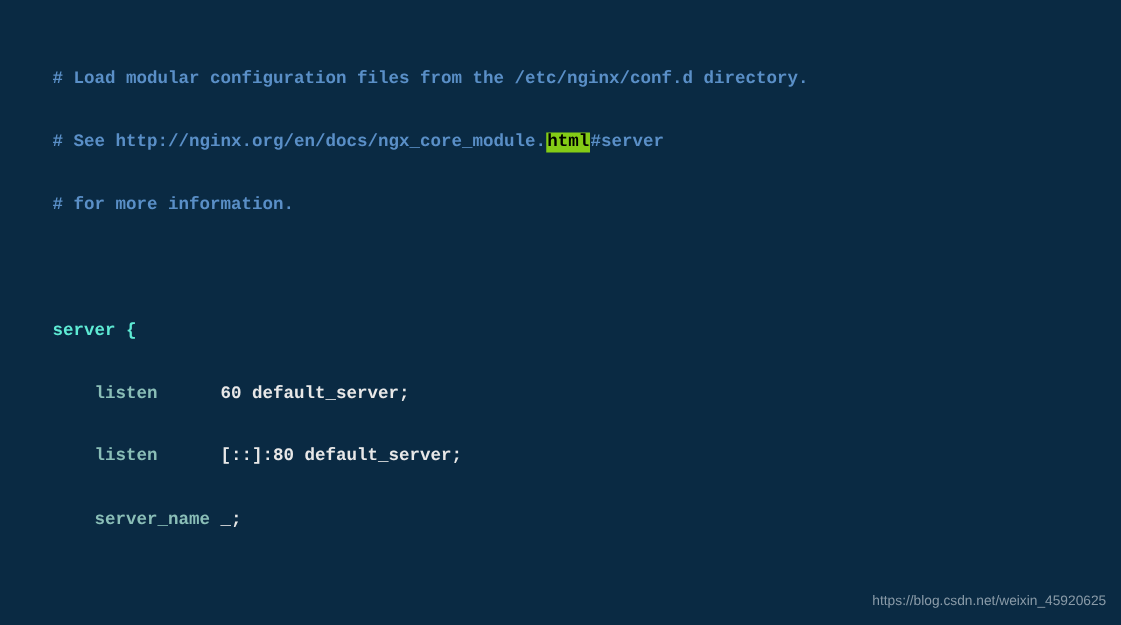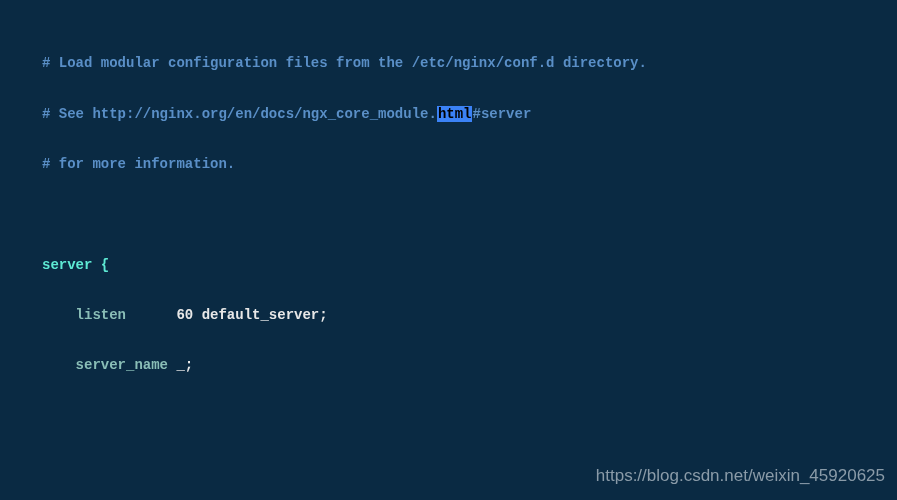--- a/index.html
+++ b/index.html
@@ -17,44 +17,45 @@
   .code-container {
     padding: 26px 42px;
     white-space: pre;
     color: #c5c8c6;
   }
   .comment { color: #5a8fc7; }
   .keyword { color: #8abeb7; }
   .directive { color: #5eead4; }
   .value { color: #e8e8e8; }
   .highlight {
-    background: #3b82f6;
+    background: #84cc16;
     color: #000;
     padding: 0 1px;
   }
   .watermark {
     position: absolute;
     bottom: 8px;
     right: 12px;
     color: #8a9ba8;
-    font-size: 17px;
+    font-size: 11px;
     font-family: Arial, sans-serif;
   }
   .line { display: block; font-weight: bold; }
 </style>
 </head>
 <body>
 
 <div class="code-container">
 <span class="line"><span class="comment"># Load modular configuration files from the /etc/nginx/conf.d directory.</span></span>
 <span class="line"><span class="comment"># See http://nginx.org/en/docs/ngx_core_module.</span><span class="highlight">html</span><span class="comment">#server</span></span>
 <span class="line"><span class="comment"># for more information.</span></span>
 <span class="line"> </span>
 <span class="line"><span class="directive">server {</span></span>
 <span class="line">    <span class="keyword">listen</span><span class="value">      60 default_server;</span></span>
+<span class="line">    <span class="keyword">listen</span><span class="value">      [::]:80 default_server;</span></span>
 <span class="line">    <span class="keyword">server_name</span><span class="value"> _;</span></span>
 
 
 
 
 
 
 
 
 

